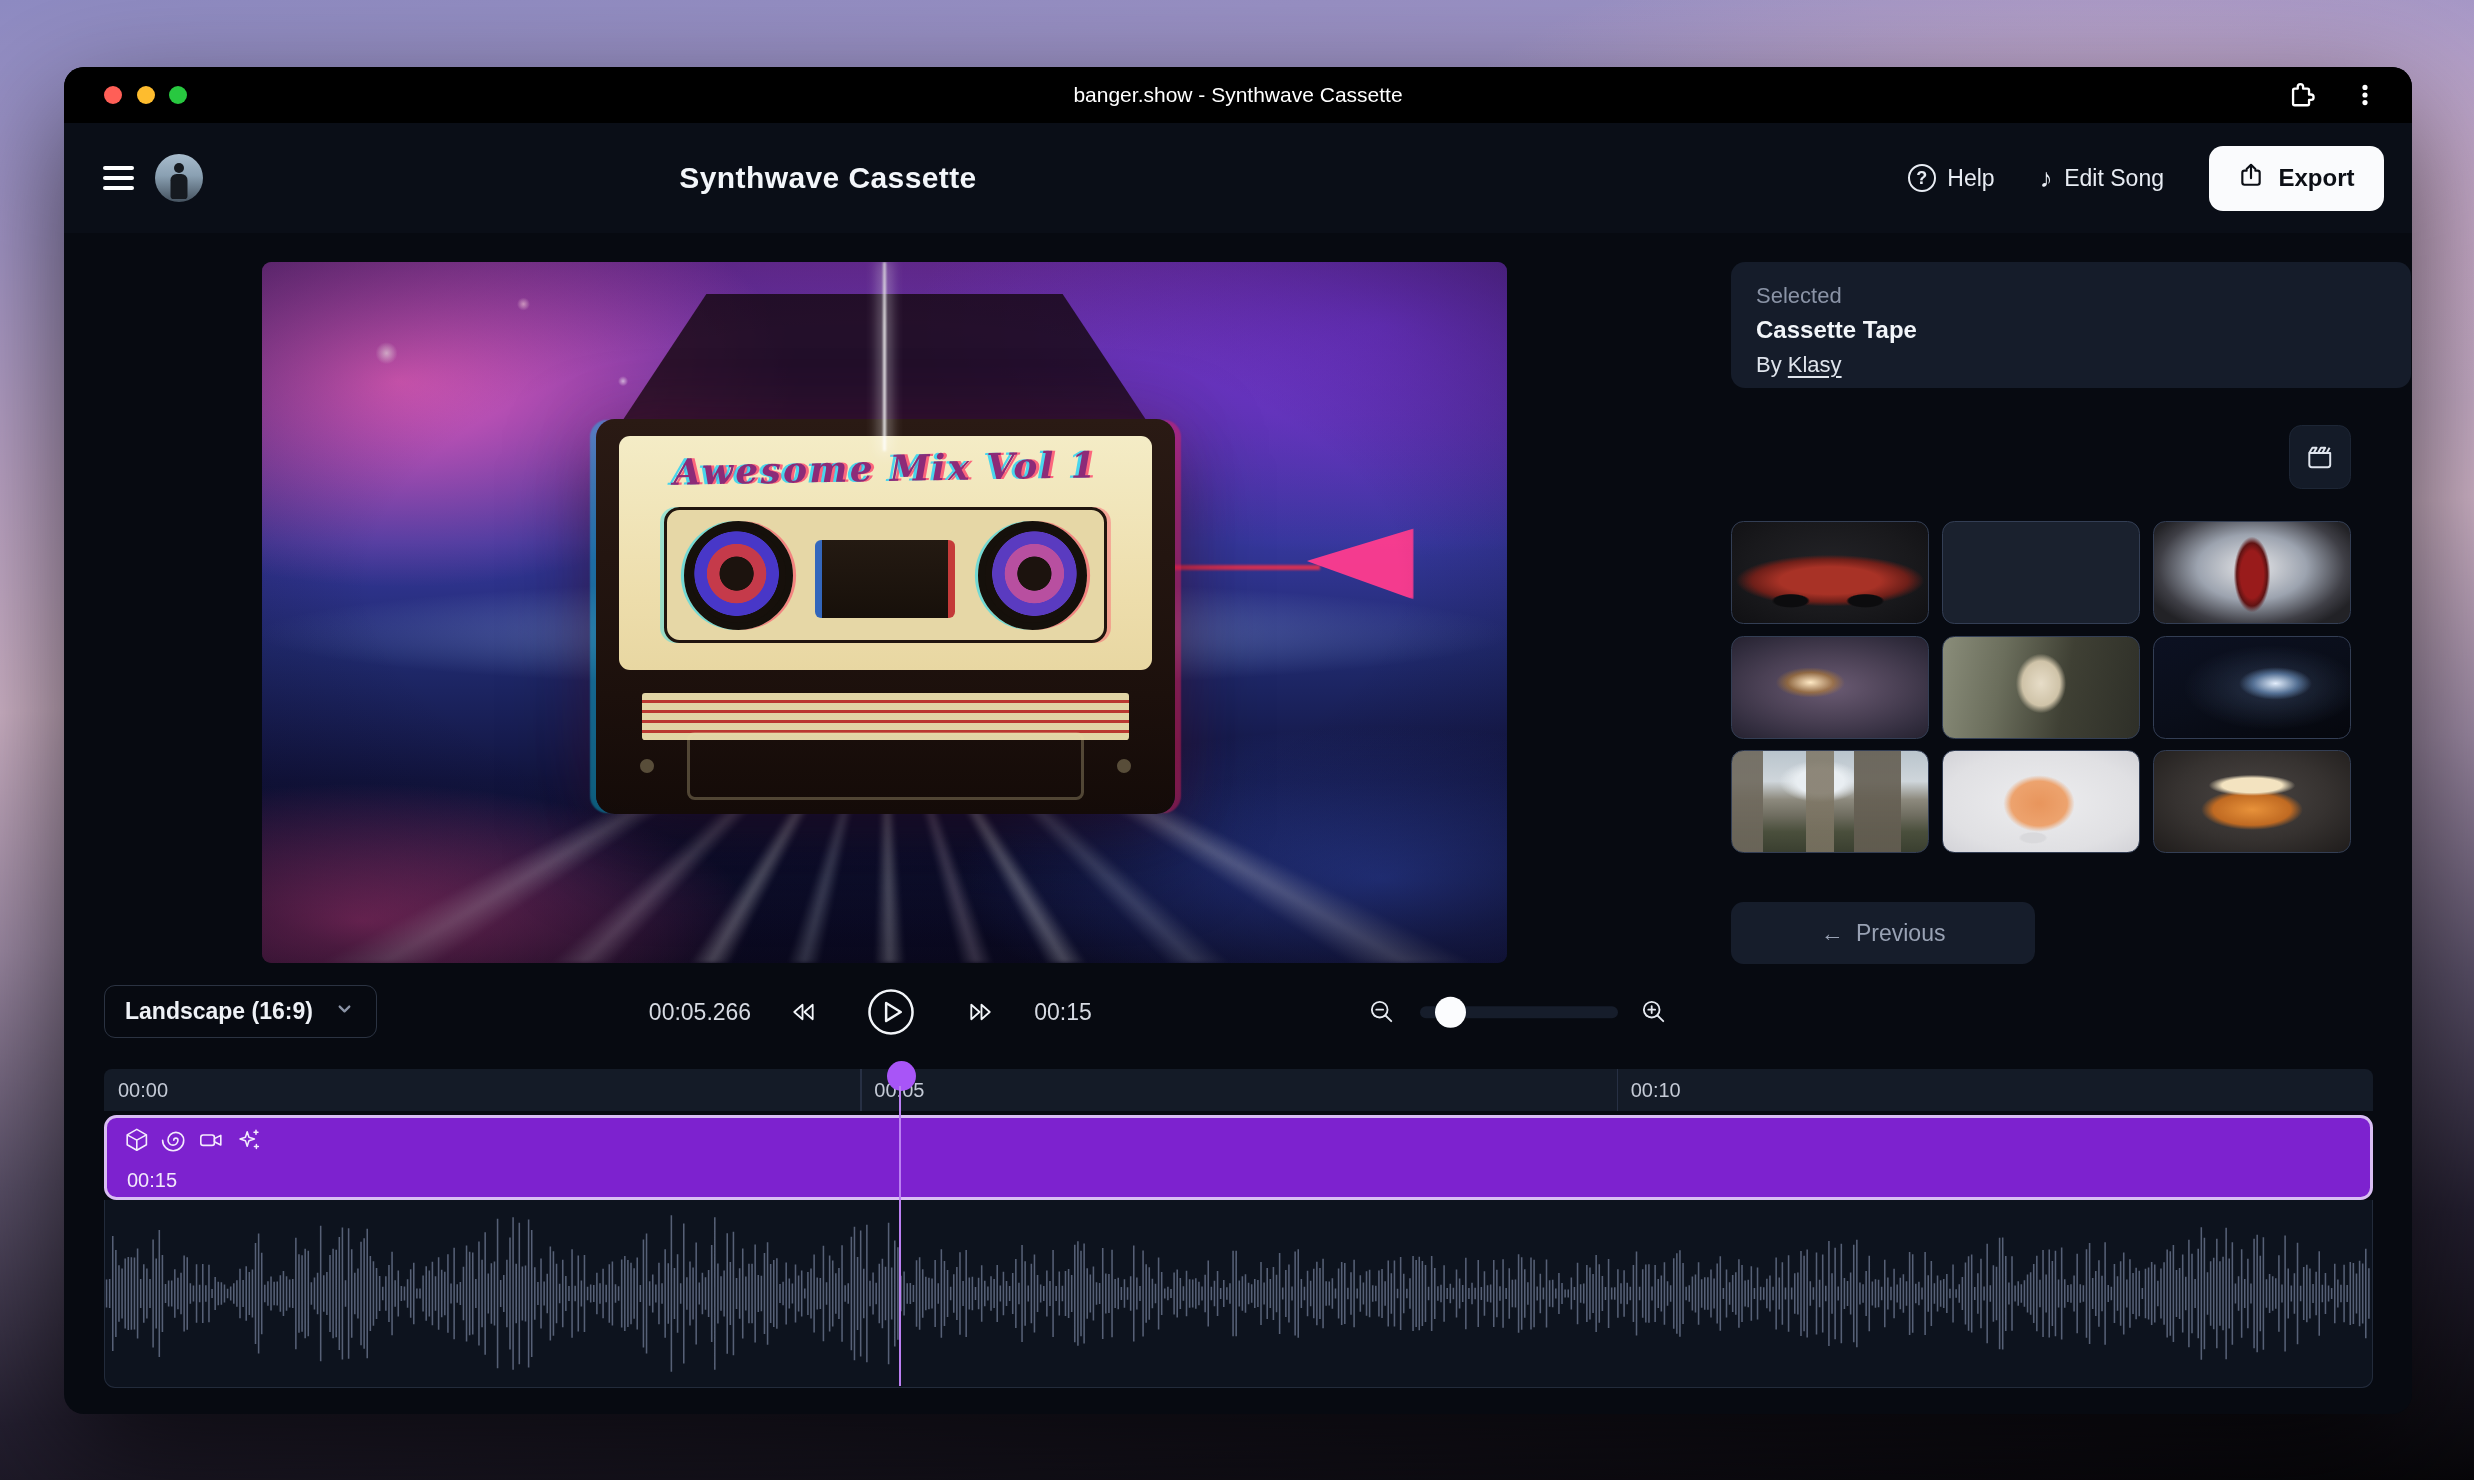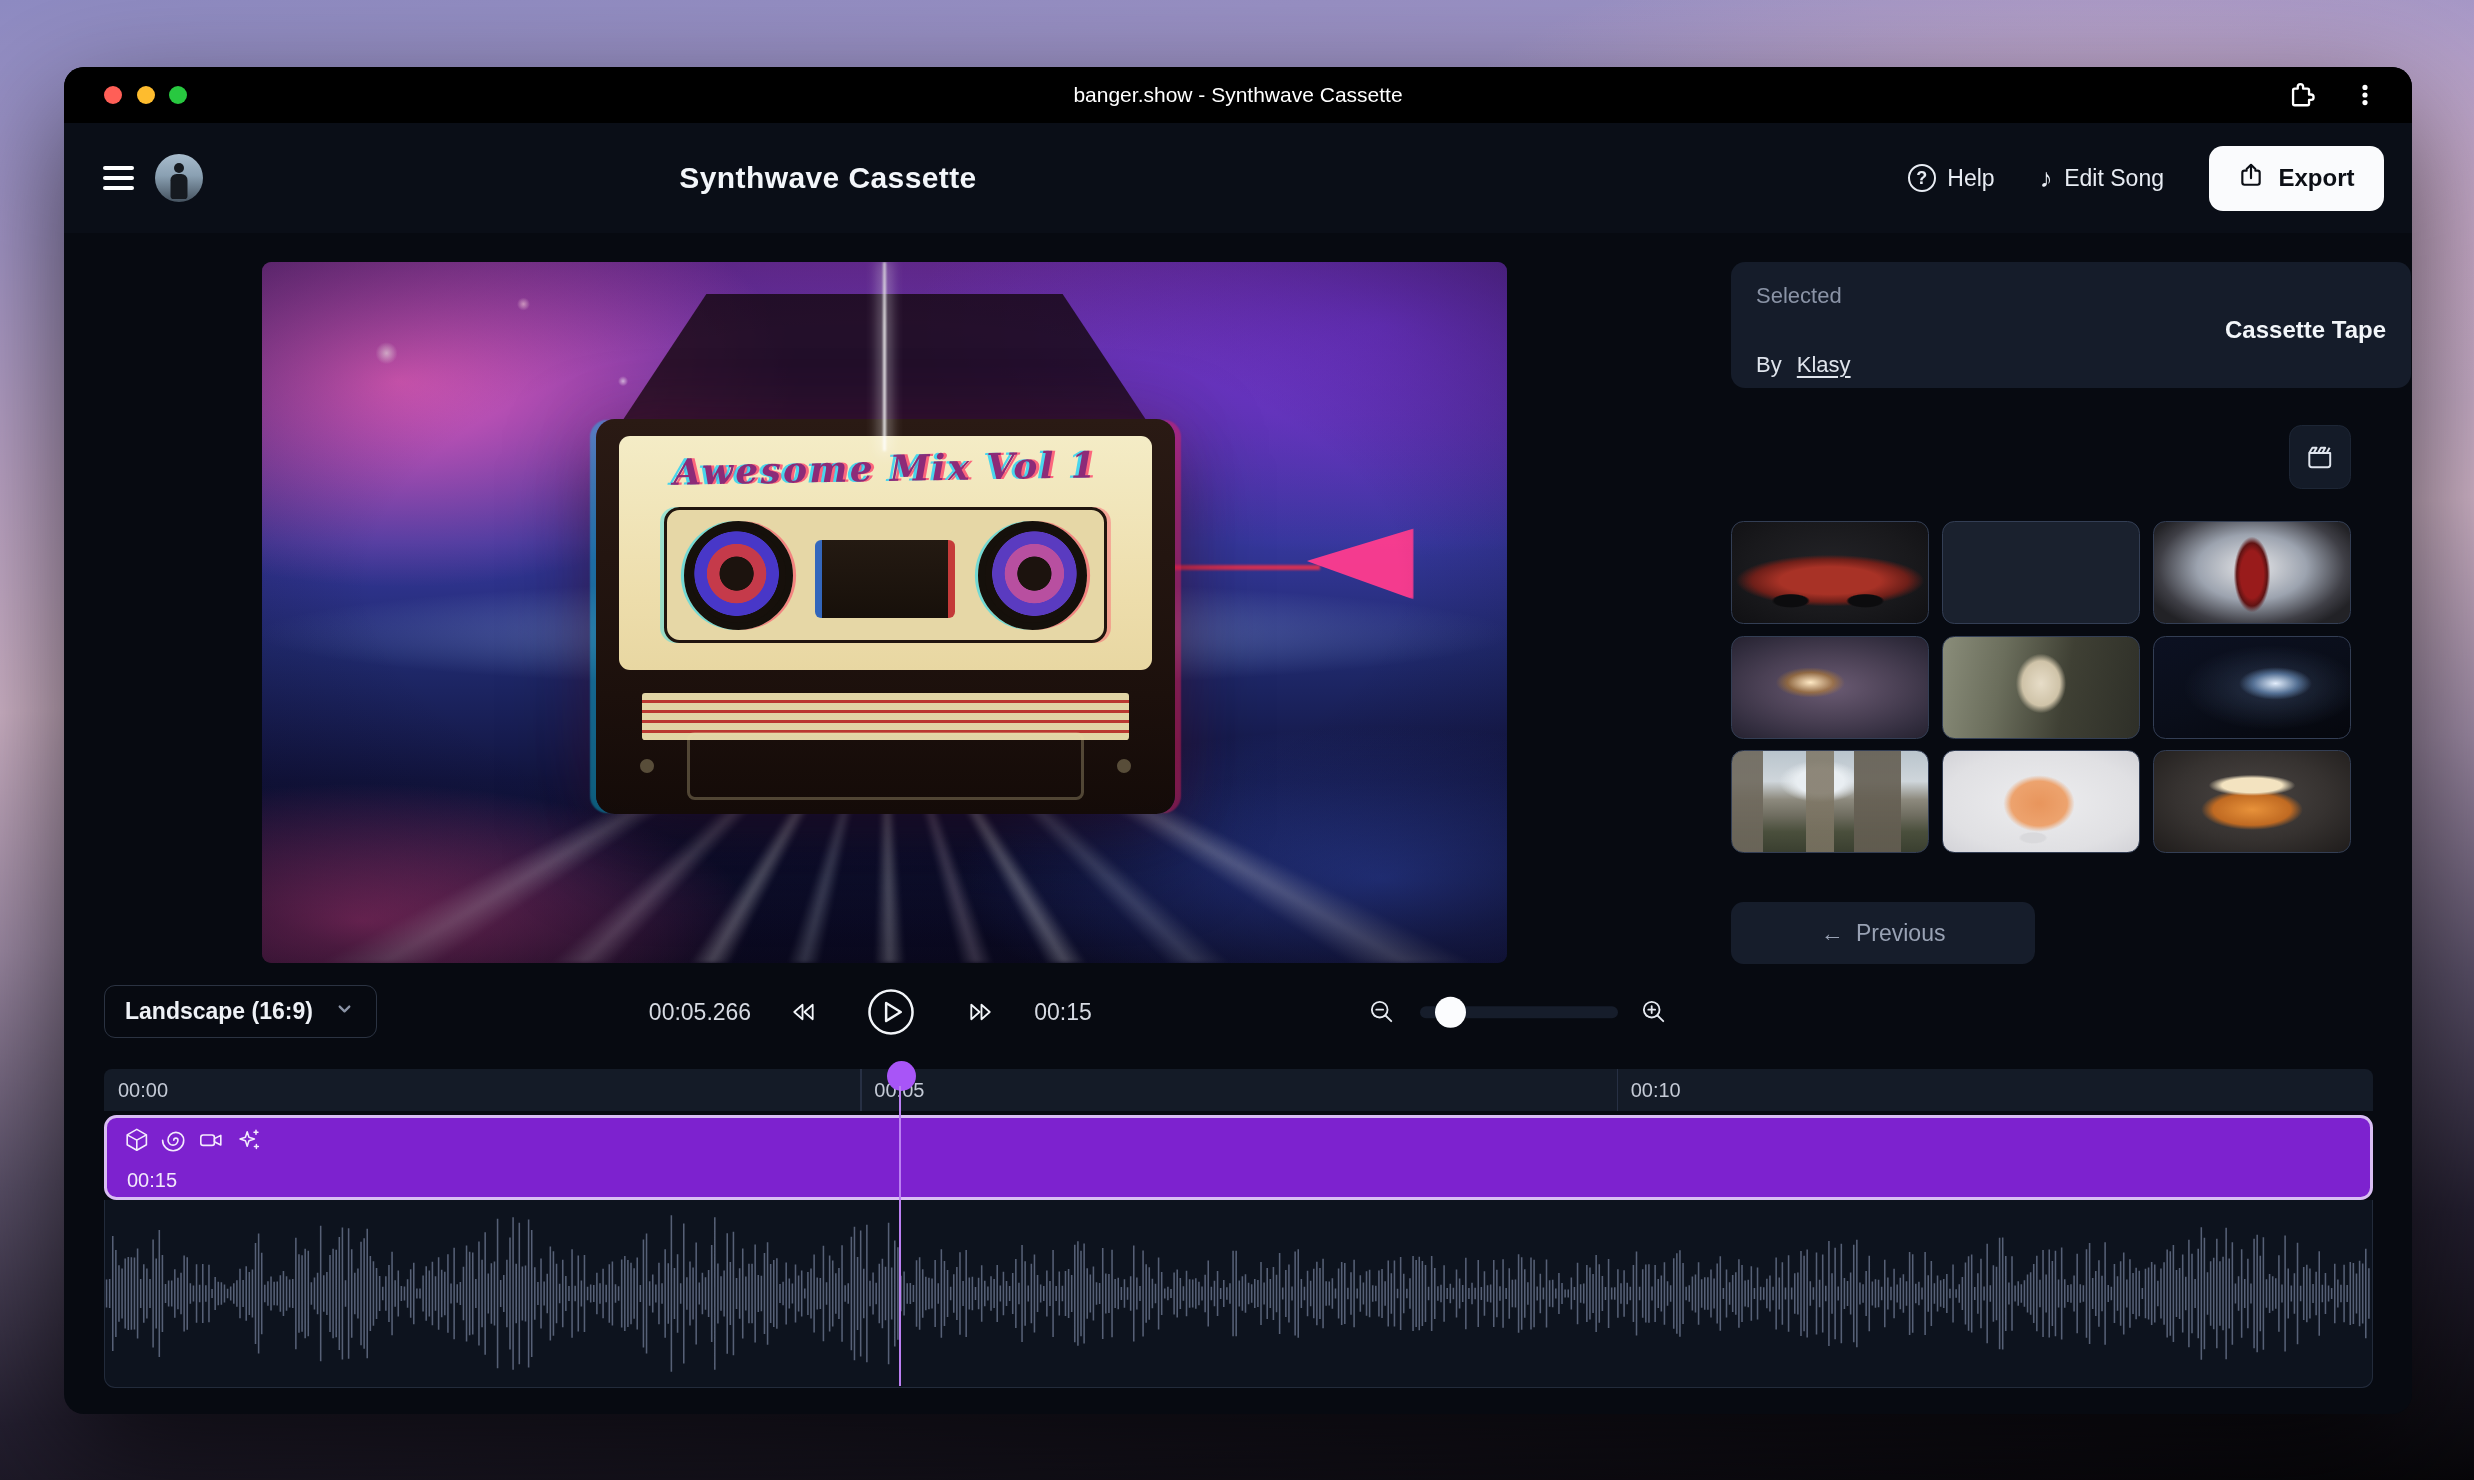--- a/index.html
+++ b/index.html
@@ -127,23 +127,23 @@
   .icon-btn { background:none; border:none; color:#f2f5f9; cursor:pointer; display:flex; align-items:center; }
   .slider-track { position:absolute; left:1316px; top:50%; transform:translateY(-50%); width:198px; height:11.6px;
     background:#161d2b; border-radius:6.2px; cursor:pointer; }
   .slider-knob { position:absolute; top:50%; transform:translate(0,-50%); width:31px; height:31px;
     background:#fbfcfe; border-radius:50%; cursor:grab; }
 
   
   .selected-card { position:absolute; left:1667px; top:195px; width:680px; height:126px;
     background:#151c2a; border-radius:14px; padding:21px 25px; }
   .selected-eyebrow { color:#8a93a6; font-size:22px; }
-  .selected-name { color:#f2f5f9; font-size:24px; font-weight:700; margin-top:7px;text-align:right; }
+  .selected-name { color:#f2f5f9; font-size:24px; font-weight:700; margin-top:7px; }
   .selected-by { color:#dfe4ec; font-size:22px; margin-top:7.8px; }
-  .selected-by a { color:#dfe4ec; text-decoration:underline; text-underline-offset:3.9px; cursor:pointer;margin-left:9px; }
+  .selected-by a { color:#dfe4ec; text-decoration:underline; text-underline-offset:3.9px; cursor:pointer; }
 
   .search-input-wrap { position:absolute; left:1667px; top:358px; width:547px; height:64px; }
   .search-input { width:100%; height:100%; background:#141b28; border:0.8px solid #1d2635; border-radius:12.4px;
     padding:0 18.6px 0 56px; color:#e5e9f0; font-size:22.5px; font-family:inherit; outline:none; }
   .search-input::placeholder { color:#7f8899; }
   .search-glyph { position:absolute; left:18.6px; top:50%; transform:translateY(-50%); color:#8d96a8; display:flex; }
   .clapper-btn { position:absolute; left:2225px; top:358px; width:62px; height:64px; background:#141b28;
     border:0.8px solid #1d2635; border-radius:12.4px; display:flex; align-items:center; justify-content:center;
     color:#dfe4ec; cursor:pointer; }
 

